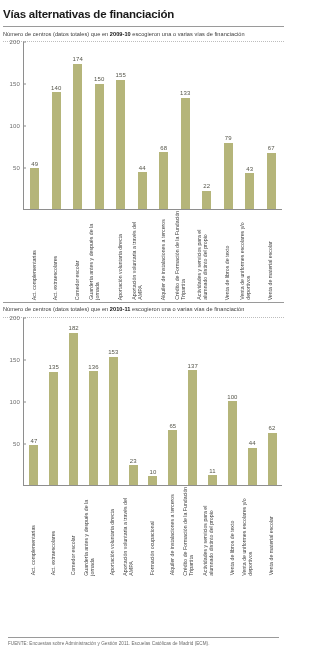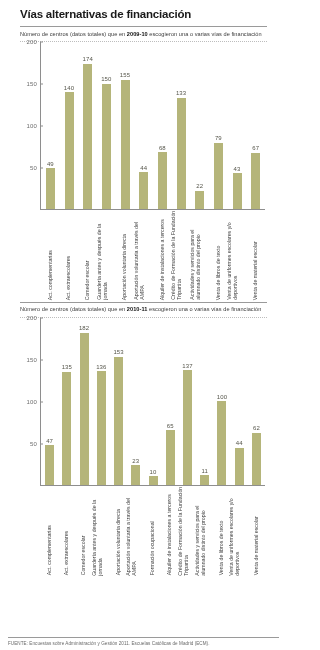--- a/index.html
+++ b/index.html
@@ -12,21 +12,21 @@
     height: 650px;
     font-family: "Liberation Sans", sans-serif;
     color: #2b2b2b;
     overflow: hidden;
     position: relative;
   }
   .page {
     width: 287px;
     height: 650px;
     box-sizing: border-box;
-    padding: 0 20px;
+    padding: 0 3px;
     position: relative;
   }
 
   
   .title {
     font-size: 11.5px;
     font-weight: bold;
     letter-spacing: -0.2px;
     color: #1a1a1a;
     padding-top: 8px;

